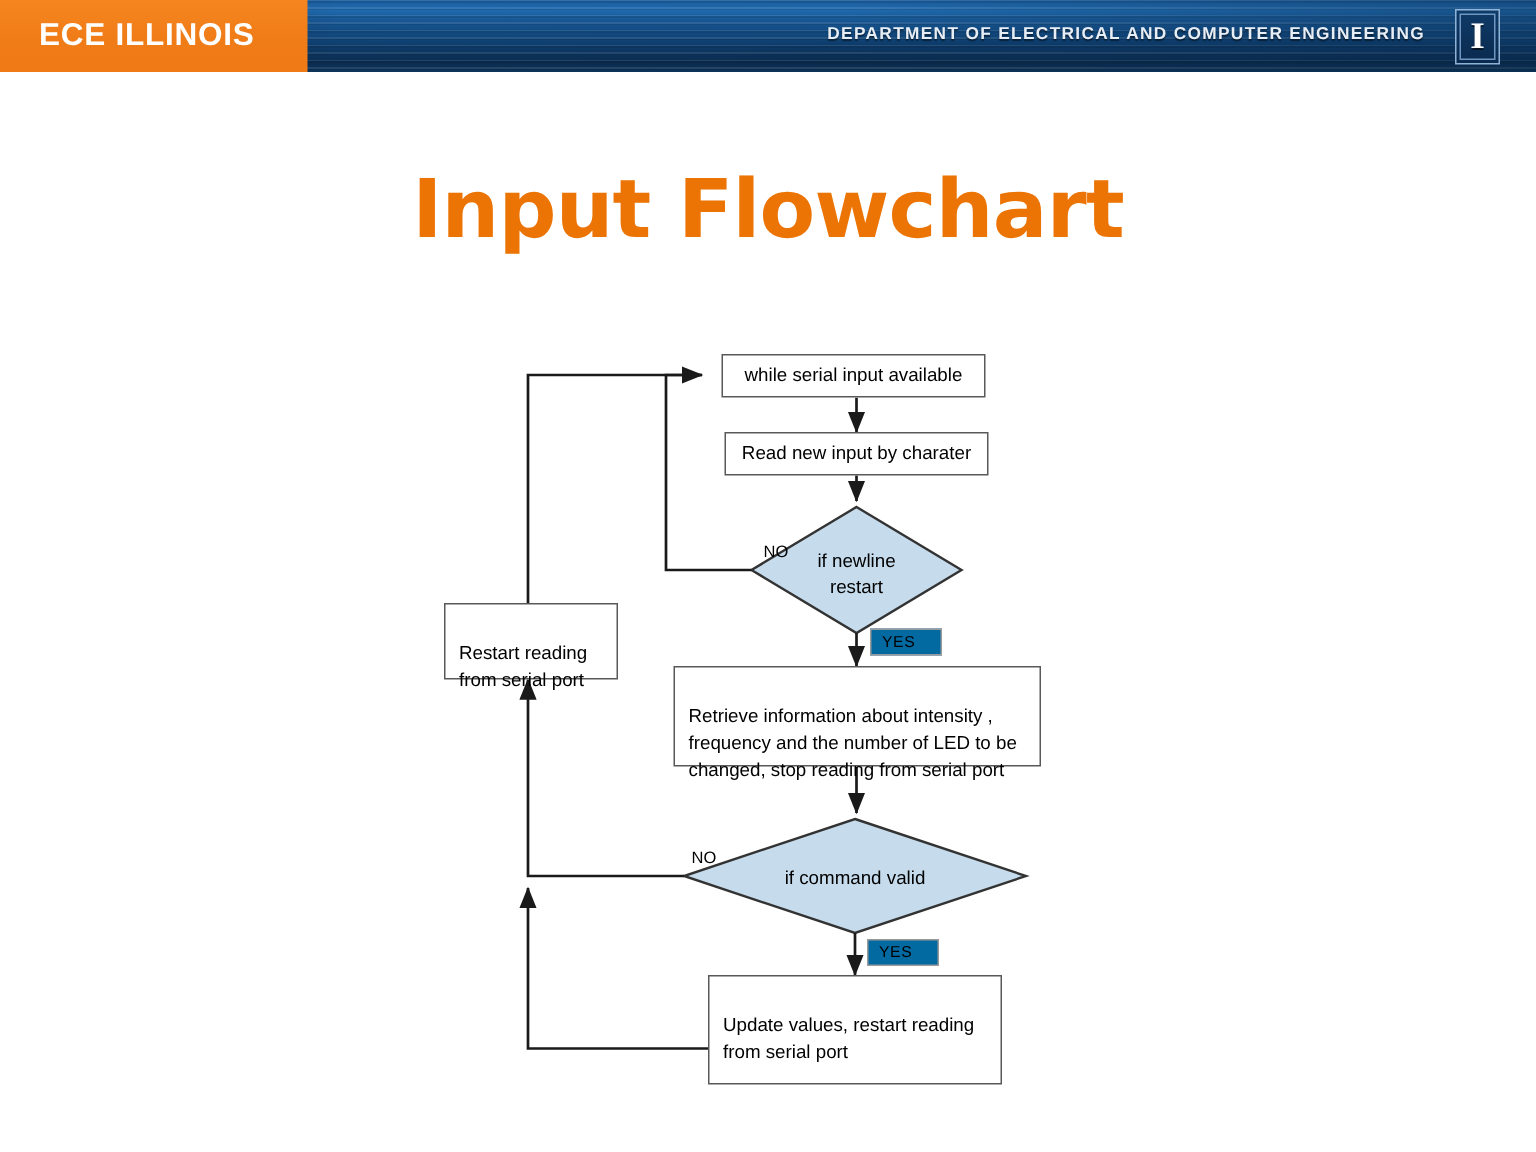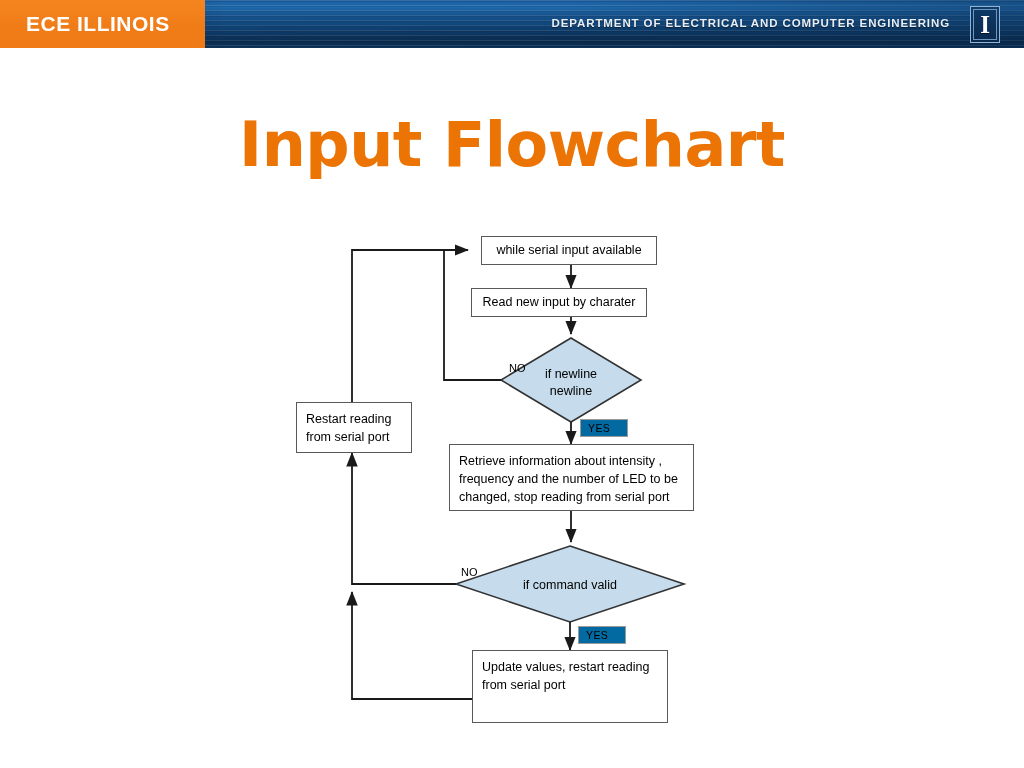--- a/index.html
+++ b/index.html
@@ -123,21 +123,21 @@
   }
 
   
   #slide-title {
     position: absolute;
     left: 0;
     top: 108px;
     width: 1024px;
     text-align: center;
     color: #ec7404;
-    font-size: 62px;
+    font-size: 54px;
     font-weight: bold;
     font-family: "DejaVu Sans", sans-serif;
     letter-spacing: -0.5px;
   }
 
   
   #flowchart {
     position: absolute;
     left: 0;
     top: 0;
@@ -160,21 +160,21 @@
     display: flex;
     align-items: center;
     justify-content: center;
     text-align: center;
   }
   .node.left {
     display: flex;
     align-items: flex-start;
     justify-content: flex-start;
     text-align: center;
-    padding: 7px 9px;
+    padding: 23px 9px;
   }
 
   .decision-label {
     position: absolute;
     color: #000;
     font-size: 11px;
     font-family: "Liberation Sans", sans-serif;
     padding-left: 45px;
   }
   .yes-box {
@@ -245,27 +245,27 @@
 
     <polyline points="472,699 352,699 352,592" fill="none" stroke="#1a1a1a" stroke-width="1.8" marker-end="url(#arrowhead)"></polyline>
 
     <polyline points="352,402 352,250 468,250" fill="none" stroke="#1a1a1a" stroke-width="1.8"></polyline>
   </svg>
 
   <div class="node center" style="left:481px; top:236px; width:176px; height:29px;">
     <span>while serial input available</span>
   </div>
 
-  <div class="node center" style="left:471px; top:288px; width:176px; height:29px;">
+  <div class="node center" style="left:483px; top:288px; width:176px; height:29px;">
     <span>Read new input by charater</span>
   </div>
 
   <div class="diamond-text" style="left:521px; top:366px; width:100px;">
     <div>if newline</div>
-    <div>newline</div>
+    <div>restart</div>
   </div>
 
   <div class="decision-label" style="left:464px; top:362px;">NO</div>
 
   <div class="yes-box" style="left:580px; top:419px; width:48px; height:18px;">YES</div>
 
   <div class="node left" style="left:296px; top:402px; width:116px; height:51px; flex-direction:column;">
     <div>Restart reading</div>
     <div>from serial port</div>
   </div>

